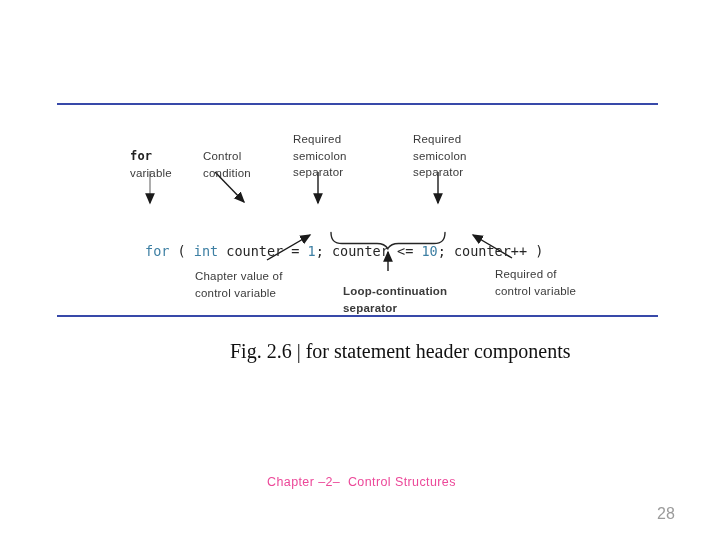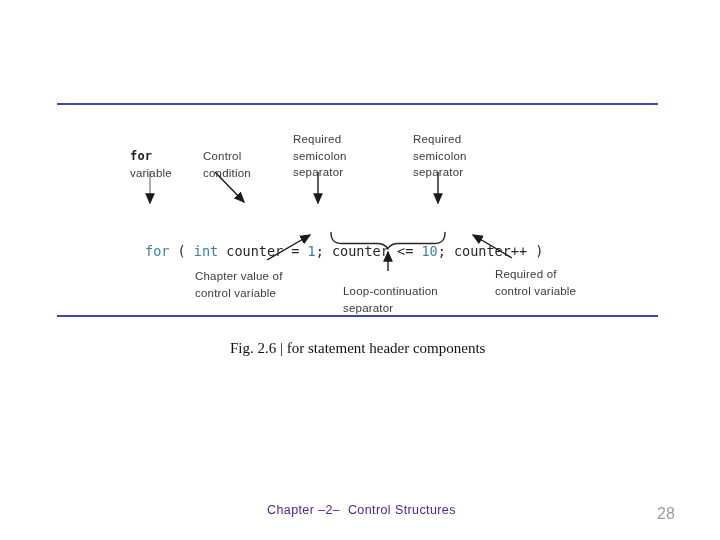--- a/index.html
+++ b/index.html
@@ -66,31 +66,31 @@
     white-space: pre;
     margin-top: 28px;
   }
   .token-keyword, .token-literal { color: var(--code-accent, #3D7FA3); }
 
   .caption {
     position: absolute;
     left: 230px;
     top: 340px;
     font-family: "Liberation Serif", serif;
-    font-size: 15px;
+    font-size: 20px;
     color: #101010;
     white-space: pre;
   }
   .footer-chapter {
     position: absolute;
     left: 267px;
-    top: 503px;
+    top: 475px;
     font-size: 12.5px;
     letter-spacing: 0.4px;
-    color: #4c1d95;
+    color: #ec4899;
     white-space: pre;
   }
   .footer-page {
     position: absolute;
     left: 657px;
     top: 505px;
     font-size: 16px;
     color: var(--page-gray, #9b9b9b);
   }
 </style>
@@ -140,21 +140,21 @@
     <div>separator</div>
   </div>
 
   <div class="code" id="code-line"><span class="token-keyword">for</span><span class="token-plain"> ( </span><span class="token-keyword">int</span><span class="token-plain"> counter = </span><span class="token-literal">1</span><span class="token-plain">; </span><span class="token-plain">counter &lt;= </span><span class="token-literal">10</span><span class="token-plain">; counter++ )</span></div>
 
   <div class="label" style="left:195px; top:256px;">
     <div>Chapter value of</div>
     <div>control variable</div>
   </div>
 
-  <div class="label" style="left:343px; top:271px;">
+  <div class="label" style="left:343px; top:271px;font-weight:bold;">
     <div>Loop-continuation</div>
     <div>separator</div>
   </div>
 
   <div class="label" style="left:495px; top:254px;">
     <div>Required of</div>
     <div>control variable</div>
   </div>
 
   <div class="caption">Fig. 2.6 | for statement header components</div>

